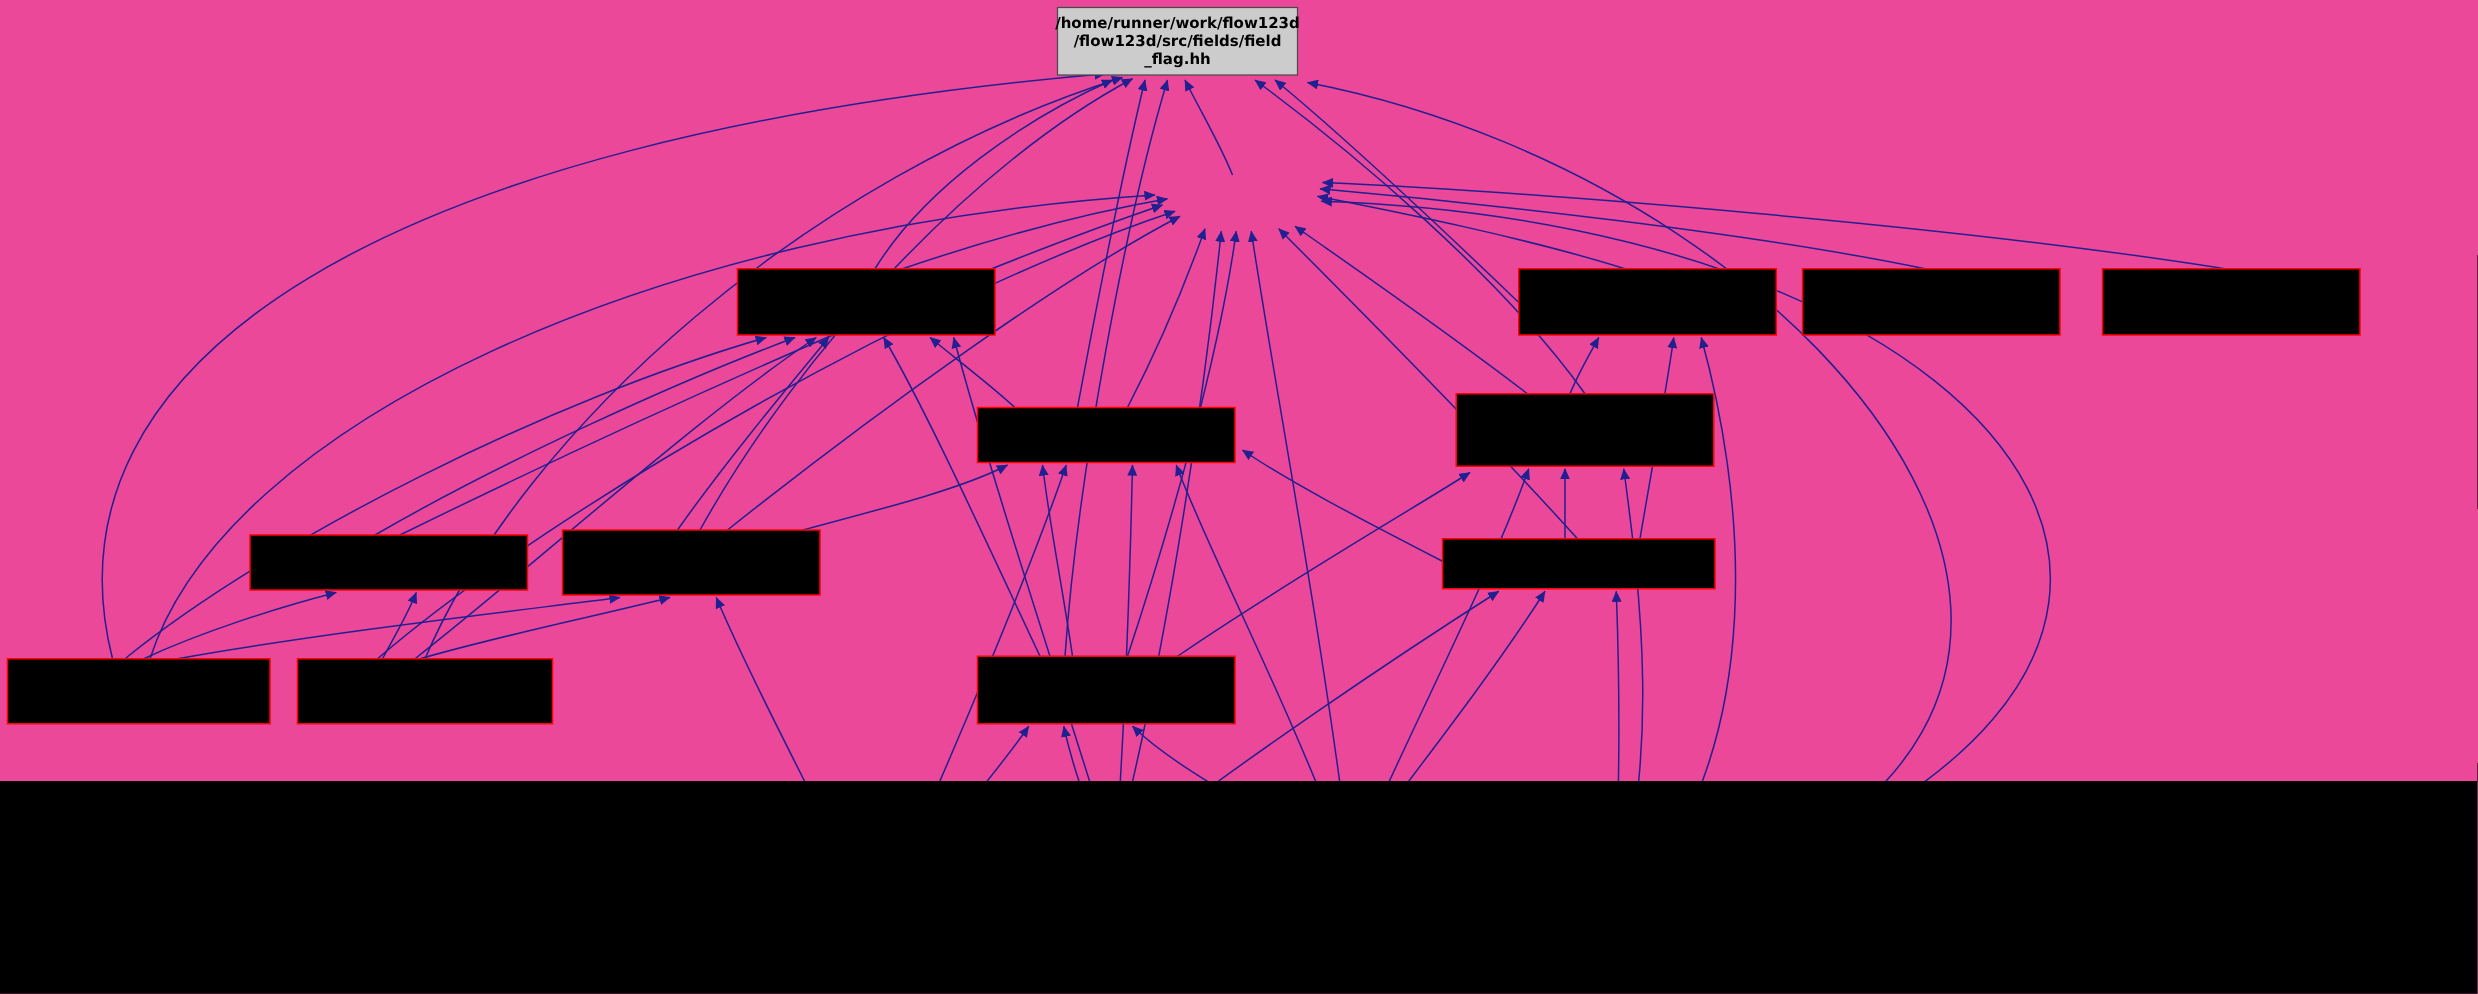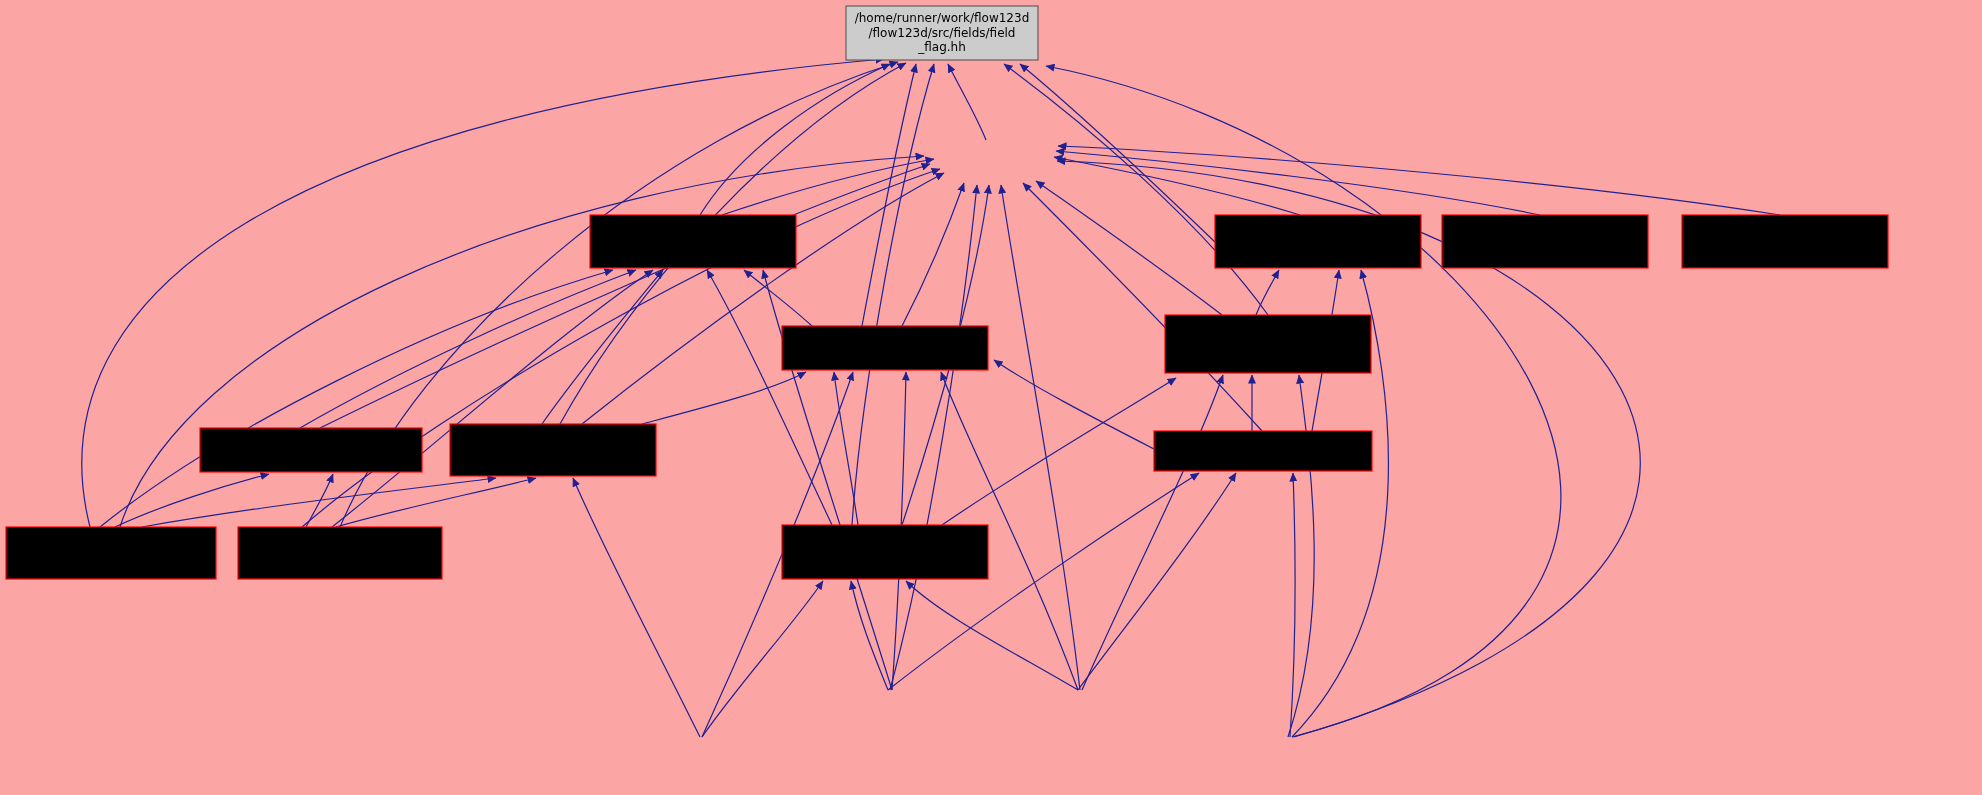--- a/index.html
+++ b/index.html
@@ -3,23 +3,24 @@
 <meta charset="utf-8">
 <style>
   html, body {
     margin: 0;
     padding: 0;
     background: #000000;
   }
   .stage {
     position: relative;
     width: 1982px;
-    height: 795px;
-    background: #fca5a5;
+    height: 625px;
+    background: #ec4899;
     overflow: hidden;
+    font-weight: bold;
   }
   svg {
     display: block;
   }
   .main-text {
     font-family: "DejaVu Sans", "Liberation Sans", sans-serif;
     font-size: 12px;
     fill: #000000;
     text-anchor: middle;
   }

